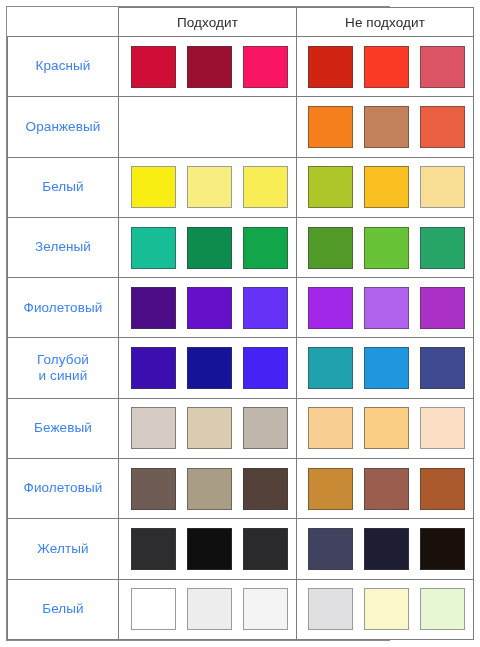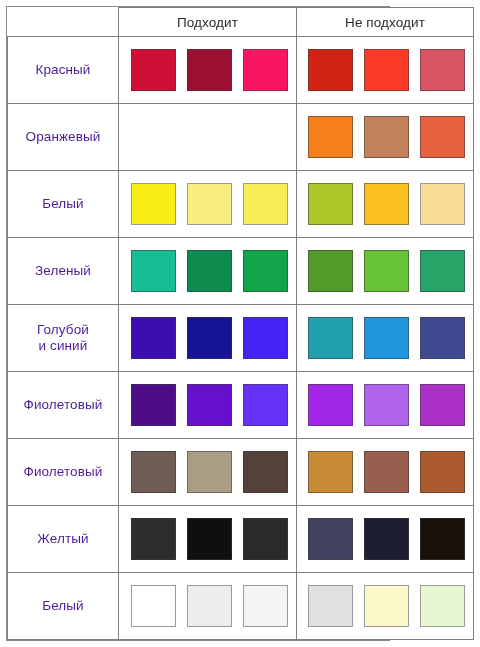--- a/index.html
+++ b/index.html
@@ -57,21 +57,21 @@
   }
   thead th.corner {
     border-top: none;
     border-left: none;
   }
 
   td.row-label {
     text-align: center;
     font-size: 13.5px;
     font-weight: normal;
-    color: #4c1d95;
+    color: #3b82f6;
     line-height: 1.22;
     padding: 2px 4px;
     letter-spacing: 0.1px;
   }
 
   tbody tr { height: 55px; }
 
   td.swatch-cell {
     padding: 0;
   }
@@ -176,50 +176,67 @@
           </td>
           <td class="swatch-cell">
             <div class="swatch-strip bad-strip">
               <div class="swatch" style="background: rgb(83, 155, 40);"></div>
               <div class="swatch" style="background: rgb(104, 196, 54);"></div>
               <div class="swatch" style="background: rgb(39, 164, 104);"></div>
             </div>
           </td>
         </tr>
         <tr>
+          <td class="row-label">Фиолетовый</td>
+          <td class="swatch-cell">
+            <div class="swatch-strip">
+              <div class="swatch" style="background: rgb(76, 13, 134);"></div>
+              <div class="swatch" style="background: rgb(103, 16, 204);"></div>
+              <div class="swatch" style="background: rgb(100, 51, 247);"></div>
+            </div>
+          </td>
+          <td class="swatch-cell">
+            <div class="swatch-strip bad-strip">
+              <div class="swatch" style="background: rgb(163, 39, 232);"></div>
+              <div class="swatch" style="background: rgb(177, 99, 238);"></div>
+              <div class="swatch" style="background: rgb(171, 48, 198);"></div>
+            </div>
+          </td>
+        </tr>
+        <tr>
           <td class="row-label">Голубой<br>и синий</td>
           <td class="swatch-cell">
             <div class="swatch-strip">
               <div class="swatch" style="background: rgb(59, 15, 175);"></div>
               <div class="swatch" style="background: rgb(22, 19, 153);"></div>
               <div class="swatch" style="background: rgb(71, 34, 245);"></div>
             </div>
           </td>
           <td class="swatch-cell">
             <div class="swatch-strip bad-strip">
               <div class="swatch" style="background: rgb(33, 160, 174);"></div>
               <div class="swatch" style="background: rgb(32, 150, 222);"></div>
               <div class="swatch" style="background: rgb(64, 74, 145);"></div>
             </div>
           </td>
         </tr>
         <tr>
-          <td class="row-label">Фиолетовый</td>
-          <td class="swatch-cell">
-            <div class="swatch-strip">
-              <div class="swatch" style="background: rgb(76, 13, 134);"></div>
-              <div class="swatch" style="background: rgb(103, 16, 204);"></div>
-              <div class="swatch" style="background: rgb(100, 51, 247);"></div>
-            </div>
-          </td>
-          <td class="swatch-cell">
-            <div class="swatch-strip bad-strip">
-              <div class="swatch" style="background: rgb(163, 39, 232);"></div>
-              <div class="swatch" style="background: rgb(177, 99, 238);"></div>
-              <div class="swatch" style="background: rgb(171, 48, 198);"></div>
+          <td class="row-label">Бежевый</td>
+          <td class="swatch-cell">
+            <div class="swatch-strip">
+              <div class="swatch" style="background: rgb(213, 204, 195);"></div>
+              <div class="swatch" style="background: rgb(218, 204, 177);"></div>
+              <div class="swatch" style="background: rgb(191, 182, 172);"></div>
+            </div>
+          </td>
+          <td class="swatch-cell">
+            <div class="swatch-strip bad-strip">
+              <div class="swatch" style="background: rgb(248, 206, 146);"></div>
+              <div class="swatch" style="background: rgb(251, 206, 133);"></div>
+              <div class="swatch light-edge" style="background: rgb(251, 223, 196);"></div>
             </div>
           </td>
         </tr>
         <tr>
           <td class="row-label">Фиолетовый</td>
           <td class="swatch-cell">
             <div class="swatch-strip">
               <div class="swatch" style="background: rgb(111, 92, 85);"></div>
               <div class="swatch" style="background: rgb(170, 157, 134);"></div>
               <div class="swatch" style="background: rgb(84, 66, 58);"></div>

